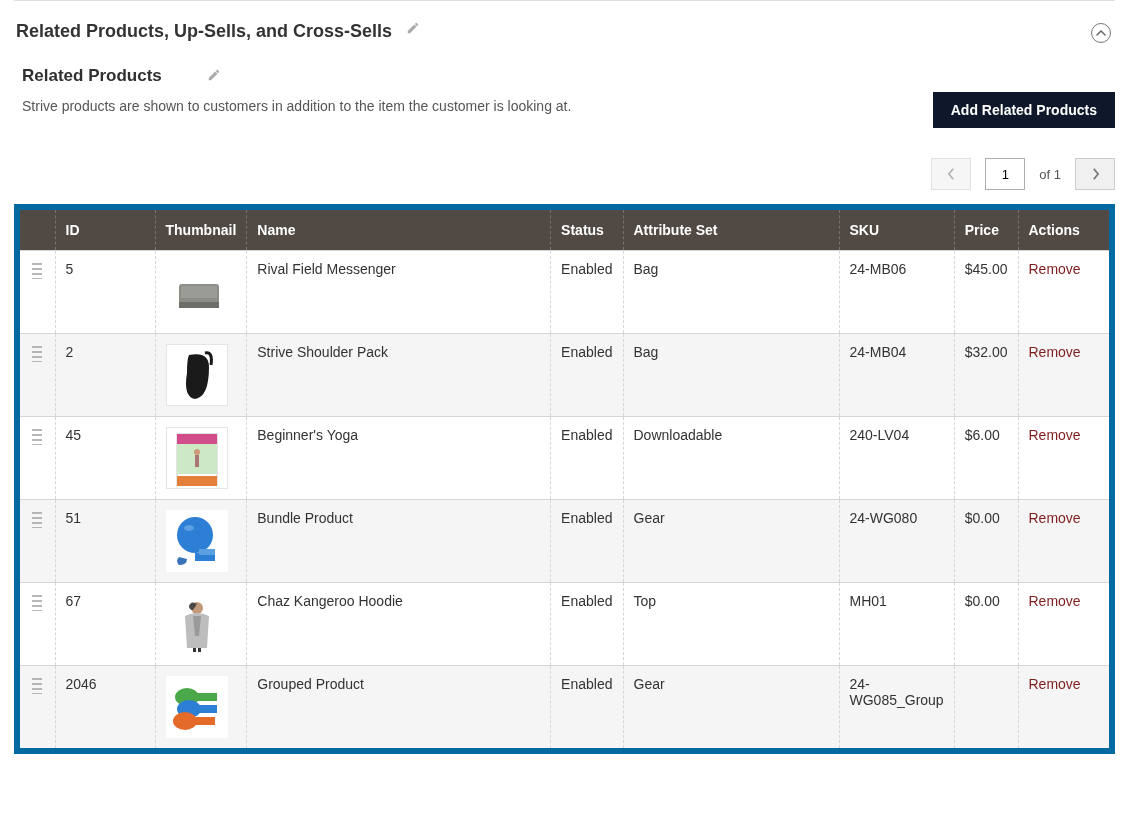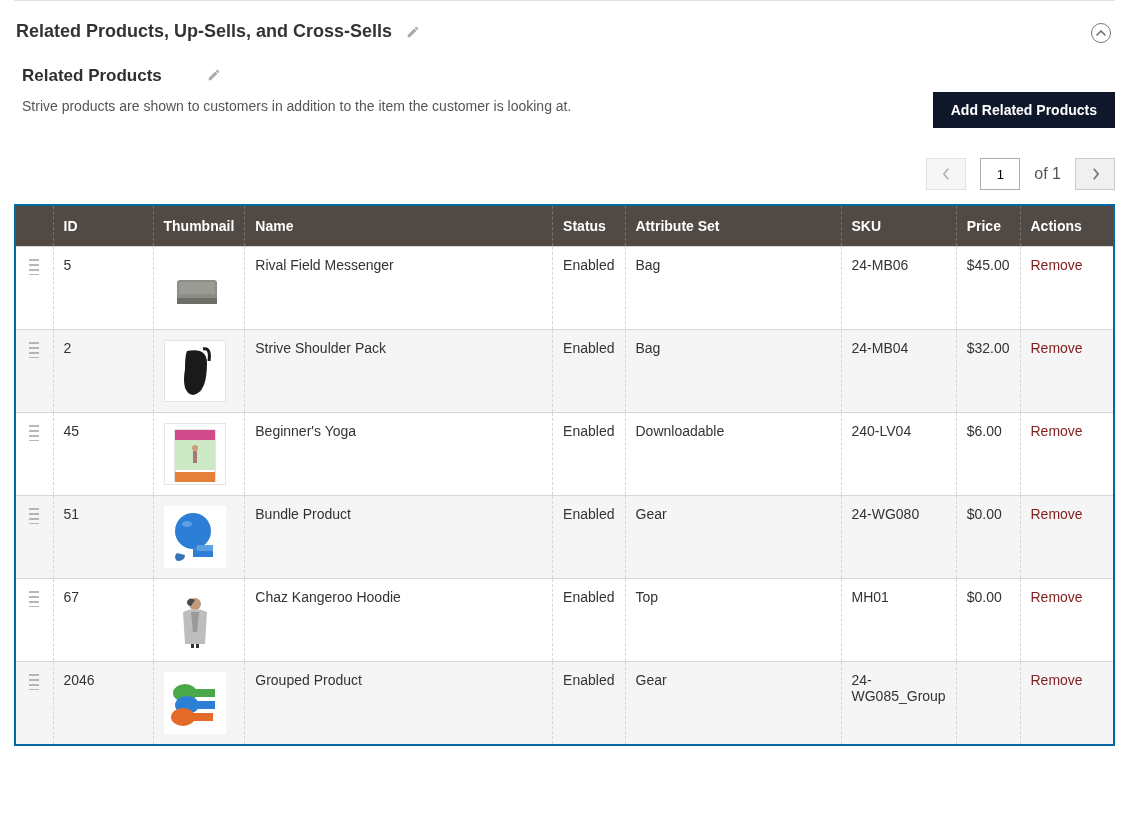--- a/index.html
+++ b/index.html
@@ -8,21 +8,21 @@
     padding: 0 14px;
     font-family: 'Helvetica Neue', Arial, sans-serif;
     font-size: 14px;
     color: #303030;
     background: #fff;
     width: 1129px;
   }
   .hr-top { border-top: 1px solid #e0e0e0; height: 0; margin-bottom: 0; }
   .section-header {
     display: flex;
-    align-items: flex-end;
+    align-items: flex-start;
     padding: 20px 2px 24px 2px;
     position: relative;
   }
   .section-title-main {
     font-size: 18px;
     font-weight: 600;
     color: #333;
     margin-right: 14px;
   }
   .pencil {
@@ -94,26 +94,26 @@
     cursor: pointer;
   }
   .pager-btn.disabled { opacity: .55; cursor: default; }
   .pager-btn svg { width: 9px; height: 14px; }
   .pager-input {
     width: 40px; height: 32px;
     border: 1px solid #adadad;
     text-align: center;
     font-size: 13px;
   }
-  .pager-of { font-size: 16px; color: #555; }
+  .pager-of { font-size: 13px; color: #555; }
 
   .grid {
     width: 100%;
     border-collapse: collapse;
-    border: 2px solid #0369a1;
+    border: 6px solid #0369a1;
   }
   .grid thead th {
     background: #514943;
     color: #fff;
     font-weight: 600;
     font-size: 14px;
     text-align: left;
     padding: 12px 10px;
     border-right: 1px dashed #7a736b;
   }

